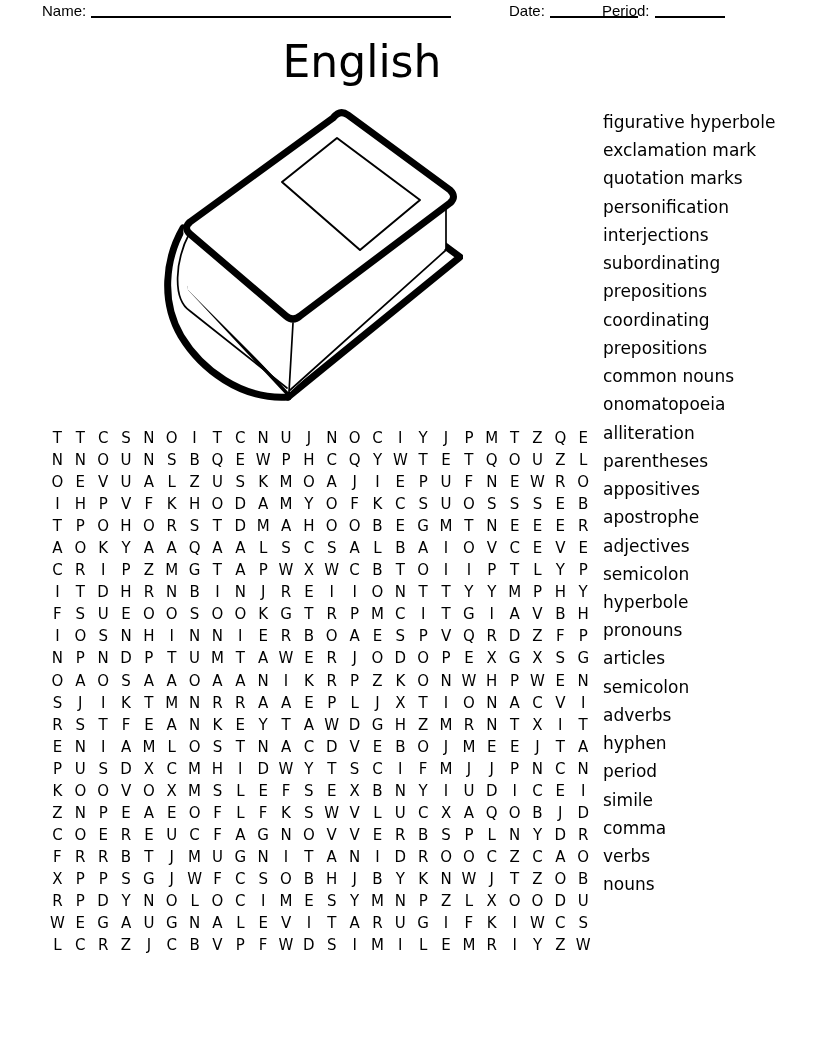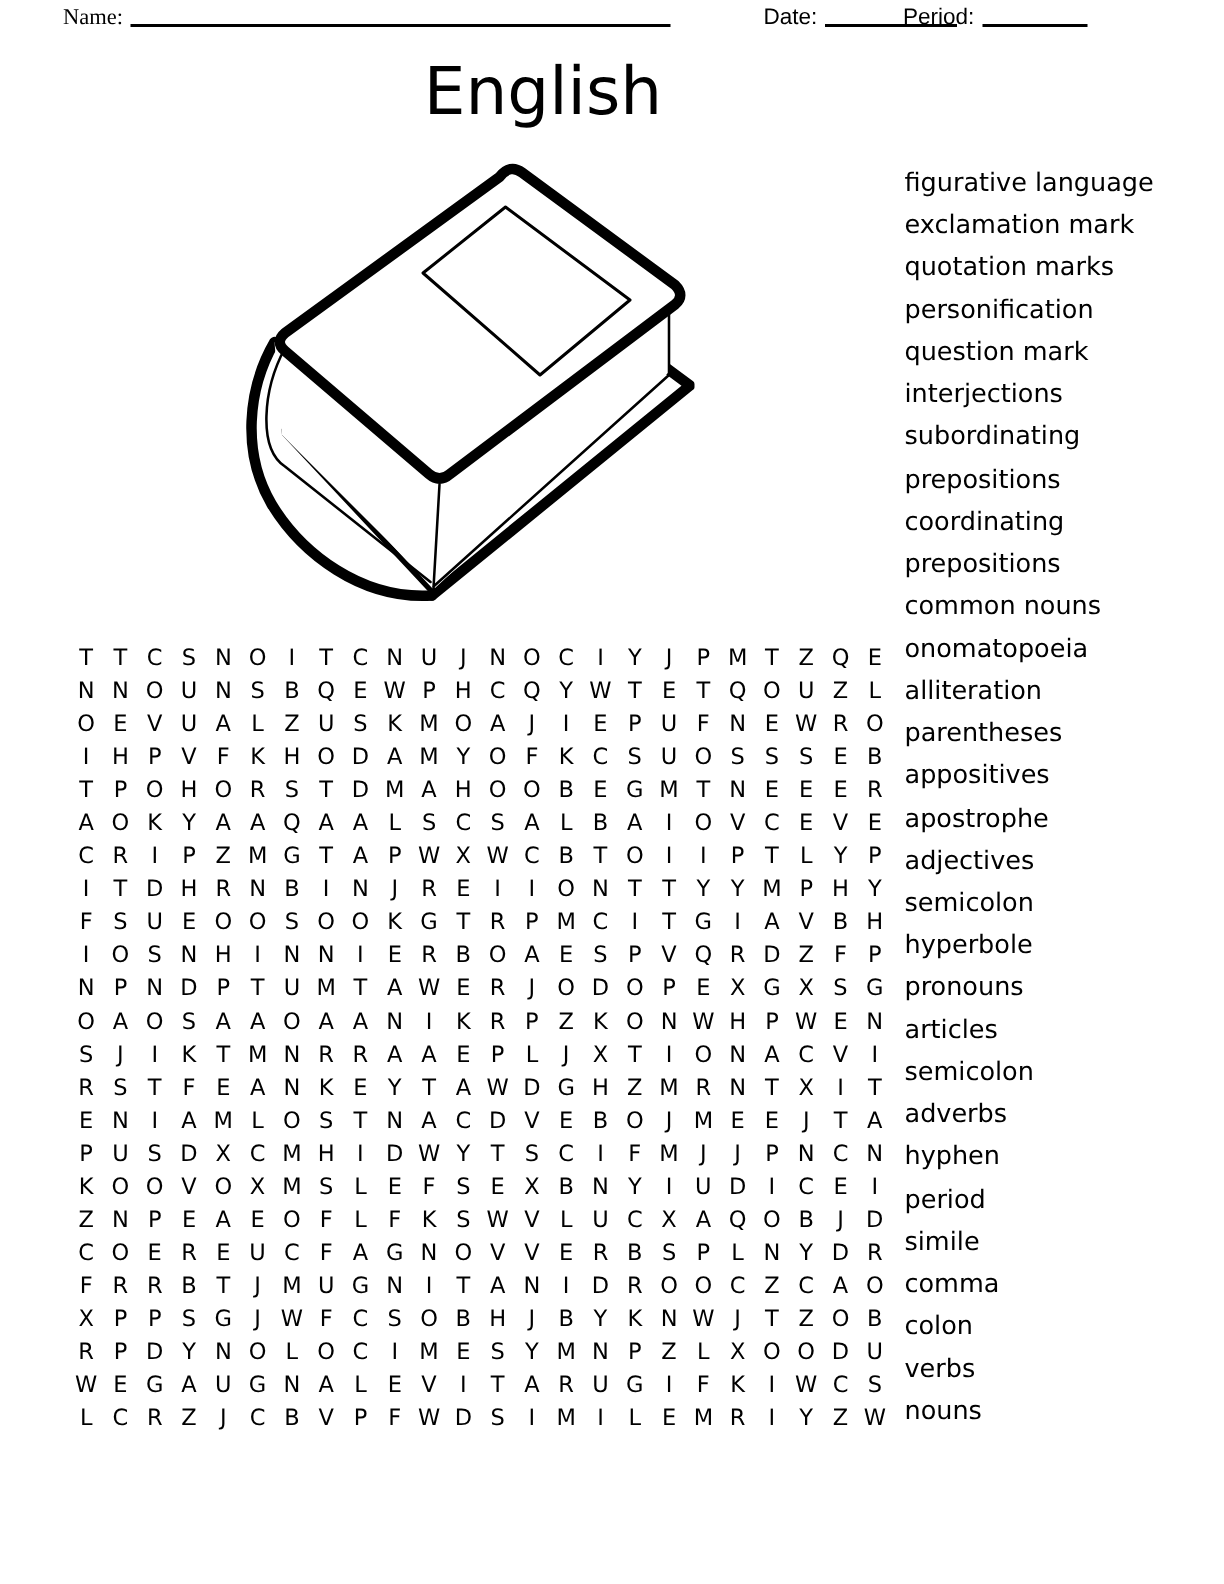--- a/index.html
+++ b/index.html
@@ -3,21 +3,21 @@
 <meta charset="utf-8">
 <style>
   html,body{margin:0;padding:0;background:#fff;}
   body{width:816px;height:1056px;overflow:hidden;}
   .page{position:relative;width:816px;height:1056px;background:#fff;color:#000;}
 
   
   .header{position:absolute;left:0;top:0;width:100%;height:22px;
           font-family:"Liberation Sans",sans-serif;font-size:15px;color:#000;}
   .field{position:absolute;top:1px;white-space:nowrap;}
-  .field-name{left:42px;font-family:Liberation Serif, serif;}
+  .field-name{left:42px;}
   .field-date{left:474px;margin-left:35px;}
   .field-period{left:602px;}
   .blank{display:inline-block;height:13px;border-bottom:2px solid #000;
          margin-left:5px;position:relative;top:2px;}
   .blank-name{width:360px;}
   .blank-date{width:88px;}
   .blank-period{width:70px;}
 
   
   .title{position:absolute;top:40px;left:0;width:724px;margin:0;text-align:center;
@@ -643,25 +643,24 @@
       <span>E</span>
       <span>M</span>
       <span>R</span>
       <span>I</span>
       <span>Y</span>
       <span>Z</span>
       <span>W</span>
     </div>
 
   <div class="words">
-      <div>figurative language</div>
+      <div>figurative hyperbole</div>
       <div>exclamation mark</div>
       <div>quotation marks</div>
       <div>personification</div>
-      <div>question mark</div>
       <div>interjections</div>
       <div>subordinating</div>
       <div>prepositions</div>
       <div>coordinating</div>
       <div>prepositions</div>
       <div>common nouns</div>
       <div>onomatopoeia</div>
       <div>alliteration</div>
       <div>parentheses</div>
       <div>appositives</div>
@@ -670,18 +669,17 @@
       <div>semicolon</div>
       <div>hyperbole</div>
       <div>pronouns</div>
       <div>articles</div>
       <div>semicolon</div>
       <div>adverbs</div>
       <div>hyphen</div>
       <div>period</div>
       <div>simile</div>
       <div>comma</div>
-      <div>colon</div>
       <div>verbs</div>
       <div>nouns</div>
     </div>
 
 </div>
 
 </body></html>

